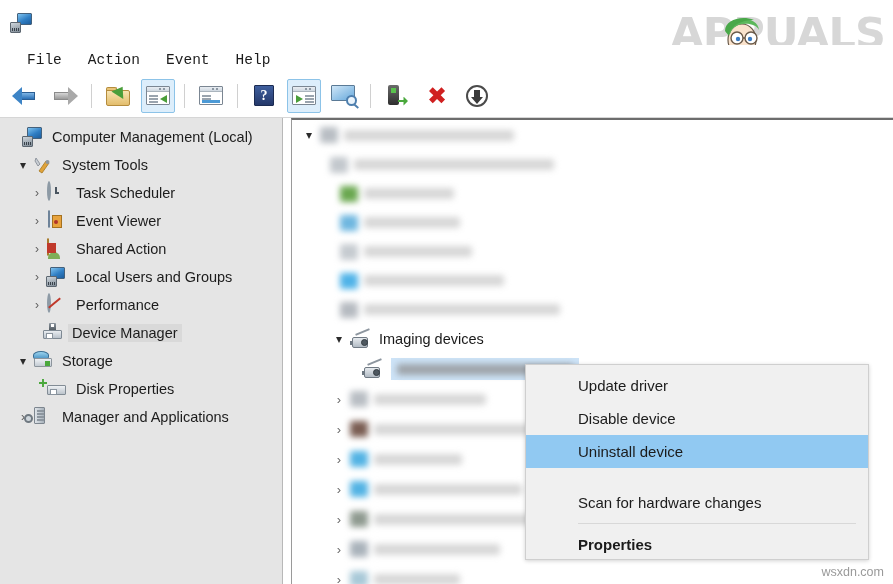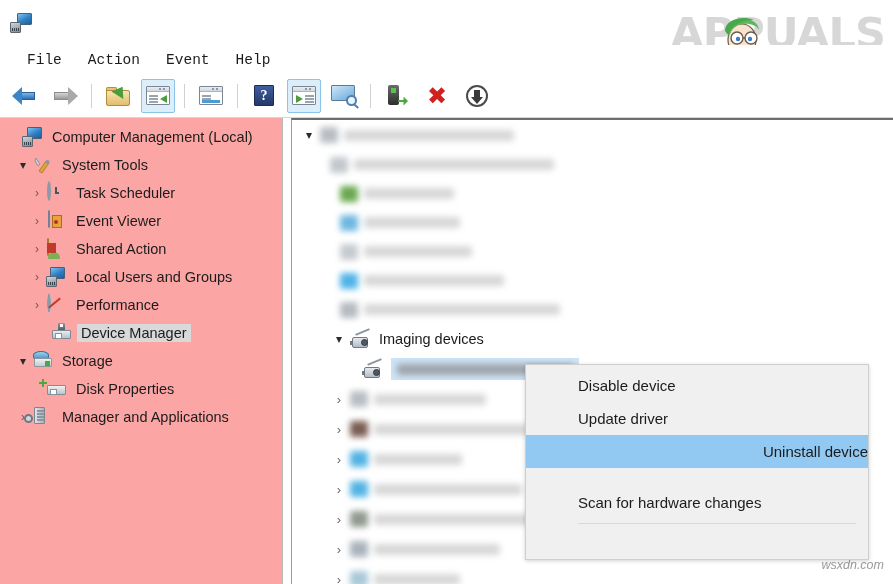--- a/index.html
+++ b/index.html
@@ -140,21 +140,21 @@
 
   .ico-down{ width:22px;height:22px;border:2px solid #4a4a4a;border-radius:50%;position:relative;background:#fff;}
   .ico-down:after{ content:""; position:absolute; left:50%; top:3px; margin-left:-3px;
     width:6px;height:8px;background:#3a3a3a;}
   .ico-down:before{ content:""; position:absolute; left:50%; top:10px; margin-left:-6px;
     width:0;height:0;border-left:6px solid transparent;border-right:6px solid transparent;border-top:7px solid #3a3a3a;}
 
   
   .sidebar{
     position:absolute; left:0; top:118px; width:283px; height:466px;
-    background:#fca5a5; border-right:1px solid #b8b8b8; overflow:hidden;
+    background:#e5e5e5; border-right:1px solid #b8b8b8; overflow:hidden;
   }
   .tree{ padding-top:5px; }
   .trow{
     display:flex; align-items:center; height:28px; padding-left:4px; white-space:nowrap;
     font-size:14.5px; color:#1c1c1c;
   }
   .trow .chev{
     width:18px; flex:none; text-align:center; color:#5e5e5e; font-size:12px; line-height:1;
   }
   .trow .chev.exp{ color:#2b2b2b; }
@@ -233,28 +233,27 @@
   
   .ctxmenu{
     position:absolute; left:525px; top:364px; width:344px; height:196px;
     background:#f0f0f0; border:1px solid #cfcfcf; box-shadow:0 1px 4px rgba(0,0,0,.18);
     padding:4px 0; z-index:40;
   }
   .ctxitem{
     height:33px; display:flex; align-items:center; padding-left:52px;
     font-size:15px; color:#1b1b1b; white-space:nowrap;
   }
-  .ctxitem.hl{ background:#91c9f2;justify-content:flex-end; }
+  .ctxitem.hl{ background:#91c9f2; }
   .ctxitem.bold{ font-weight:bold; }
   .ctxsep{ height:1px; background:#d8d8d8; margin:4px 12px 4px 52px; }
 
   .watermark{
-    position:absolute; right:9px; bottom:12px; font-size:12.5px; color:#9a9a9a;
+    position:absolute; right:9px; bottom:5px; font-size:12.5px; color:#9a9a9a;
     font-family:"Liberation Sans", sans-serif;
-    font-style:italic;
   }
 </style>
 </head>
 <body>
 
 <div id="app">
 
   <div class="titlebar">
     <span class="title-icon pcicon">
       <span class="mon"></span>
@@ -404,21 +403,21 @@
           </span>
         <span class="tlabel">Local Users and Groups</span>
       </div>
 
       <div class="trow" style="padding-left:28px">
         <span class="chev">›</span>
         <span class="ticon"><i class="ti-perf"></i></span>
         <span class="tlabel">Performance</span>
       </div>
 
-      <div class="trow selected" style="padding-left:33px">
+      <div class="trow selected" style="padding-left:24px">
         <span class="chev"></span>
         <span class="ticon"><i class="ti-dm"><i class="stk"></i><i class="base"></i></i></span>
         <span class="tlabel">Device Manager</span>
       </div>
 
       <div class="trow" style="padding-left:14px">
         <span class="chev exp">▾</span>
         <span class="ticon"><i class="ti-stor"><i class="d1"></i><i class="d2"></i></i></span>
         <span class="tlabel">Storage</span>
       </div>
@@ -558,29 +557,32 @@
       <span class="blur" style="display:flex;align-items:center">
         <i class="blur-ico" style="background:#a9c9d8"></i>
           <i class="blur-lbl" style="width:86px"></i>
       </span>
     </div>
 
   </div>
 
   <div class="ctxmenu">
     <div class="ctxitem">
+      <span>Update driver</span>
+    </div>
+    <div class="ctxitem">
       <span>Disable device</span>
-    </div>
-    <div class="ctxitem">
-      <span>Update driver</span>
     </div>
     <div class="ctxitem hl">
       <span>Uninstall device</span>
     </div>
     <div class="ctxitem" style="margin-top:18px">
       <span>Scan for hardware changes</span>
     </div>
     <div class="ctxsep"></div>
+    <div class="ctxitem bold">
+      <span>Properties</span>
+    </div>
   </div>
 
   <div class="watermark">wsxdn.com</div>
 
 </div>
 
 </body></html>

